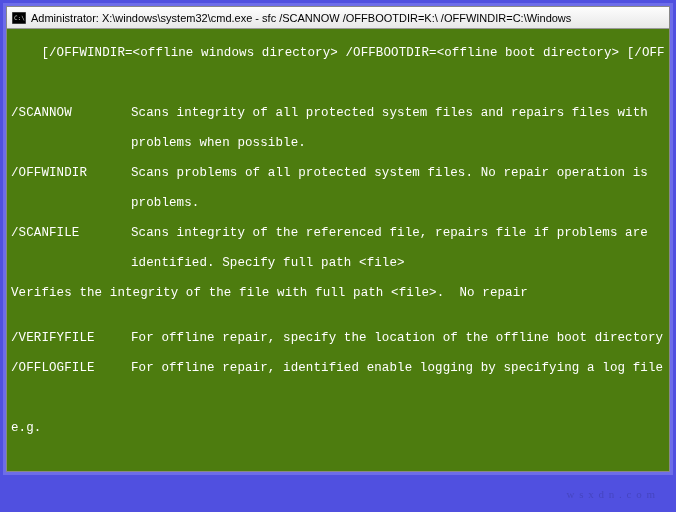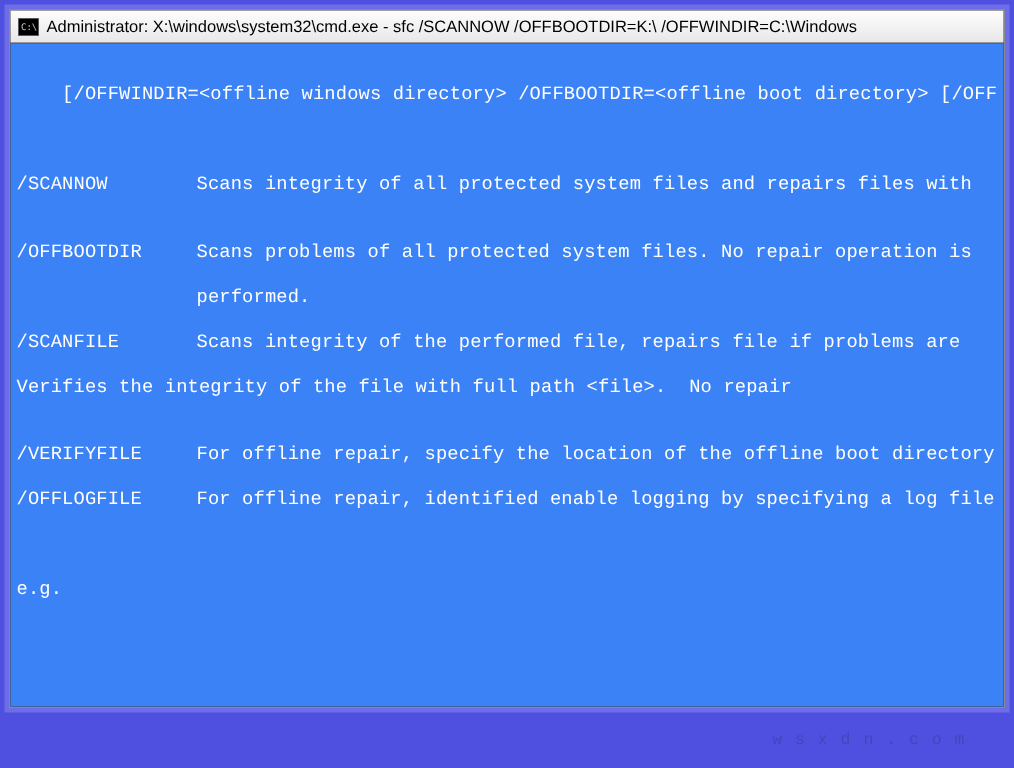--- a/index.html
+++ b/index.html
@@ -48,25 +48,25 @@
       height: 12px;
     }
     .titlebar-text {
       font-family: "Segoe UI", Tahoma, sans-serif;
       font-size: 11px;
       color: #000;
       white-space: nowrap;
     }
     .terminal {
       flex: 1;
-      background: #3b82f6;
+      background: #4d7c0f;
       color: #fff;
       font-size: 12.5px;
       line-height: 15px;
-      padding: 12px 4px;
+      padding: 2px 4px;
       white-space: pre;
       overflow: hidden;
       letter-spacing: 0.1px;
     }
     .opt-line {
       display: flex;
       align-items: center;
     }
     .opt-name {
       width: 120px;
@@ -74,22 +74,22 @@
     }
     .opt-desc {
       flex: 1;
     }
     .blank-line {
       height: 15px;
     }
     .watermark {
       position: absolute;
       bottom: 12px;
-      right: 32px;
-      font-family: Liberation Mono, monospace;
+      right: 20px;
+      font-family: Liberation Serif, serif;
       font-size: 11px;
       color: rgba(0,0,0,0.15);
       letter-spacing: 1px;
     }
   </style>
 </head>
 <body>
 
 <div class="window">
   <div class="titlebar">
@@ -99,24 +99,25 @@
         <text x="2" y="8" fill="#ccc" font-size="6" font-family="monospace">C:\</text>
       </svg>
     </span>
     <span class="titlebar-text">Administrator: X:\windows\system32\cmd.exe - sfc  /SCANNOW /OFFBOOTDIR=K:\ /OFFWINDIR=C:\Windows</span>
   </div>
 
   <div class="terminal">
 <div>    [/OFFWINDIR=&lt;offline windows directory&gt; /OFFBOOTDIR=&lt;offline boot directory&gt; [/OFF</div>
 <div class="blank-line"></div>
 <div class="opt-line"><span class="opt-name">/SCANNOW</span><span class="opt-desc">Scans integrity of all protected system files and repairs files with</span></div>
-<div class="opt-line"><span class="opt-name"></span></div>
-<div class="opt-line"><span class="opt-name">/OFFBOOTDIR</span><span class="opt-desc">Scans problems of all protected system files. No repair operation is</span></div>
-<div class="opt-line"><span class="opt-name"></span><span class="opt-desc">performed.</span></div>
-<div class="opt-line"><span class="opt-name">/SCANFILE</span><span class="opt-desc">Scans integrity of the performed file, repairs file if problems are</span></div>
+<div class="opt-line"><span class="opt-name"></span><span class="opt-desc">problems when possible.</span></div>
+<div class="opt-line"><span class="opt-name">/OFFWINDIR</span><span class="opt-desc">Scans problems of all protected system files. No repair operation is</span></div>
+<div class="opt-line"><span class="opt-name"></span><span class="opt-desc">problems.</span></div>
+<div class="opt-line"><span class="opt-name">/SCANFILE</span><span class="opt-desc">Scans integrity of the referenced file, repairs file if problems are</span></div>
+<div class="opt-line"><span class="opt-name"></span><span class="opt-desc">identified. Specify full path &lt;file&gt;</span></div>
 <div class="opt-line"><span class="opt-desc">Verifies the integrity of the file with full path &lt;file&gt;.  No repair</span></div>
 <div class="opt-line"><span class="opt-name"></span></div>
 <div class="opt-line"><span class="opt-name">/VERIFYFILE</span><span class="opt-desc">For offline repair, specify the location of the offline boot directory</span></div>
 <div class="opt-line"><span class="opt-name">/OFFLOGFILE</span><span class="opt-desc">For offline repair, identified enable logging by specifying a log file</span></div>
 <div class="blank-line"></div>
 <div>e.g.</div>
 
 
 
 

